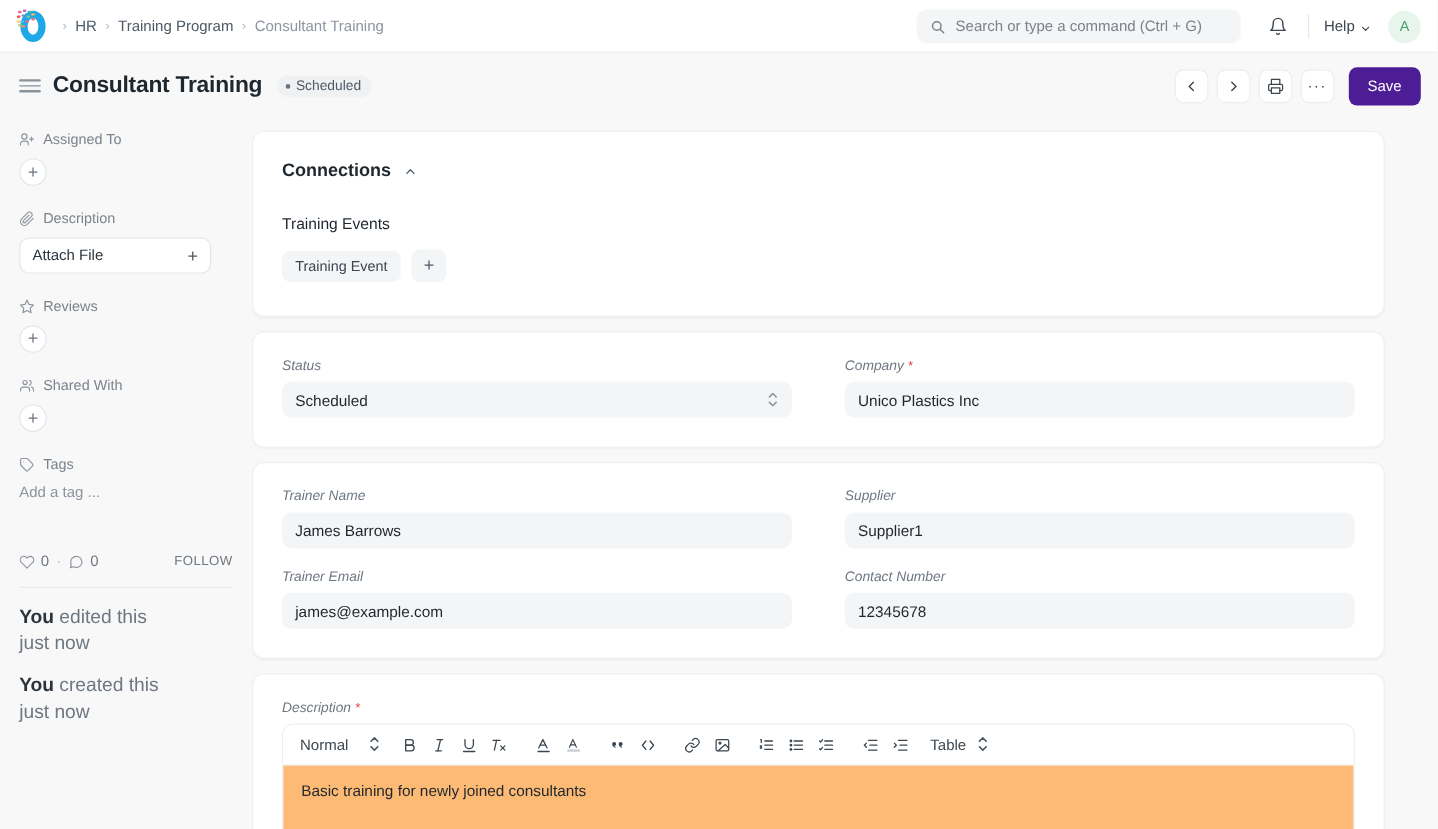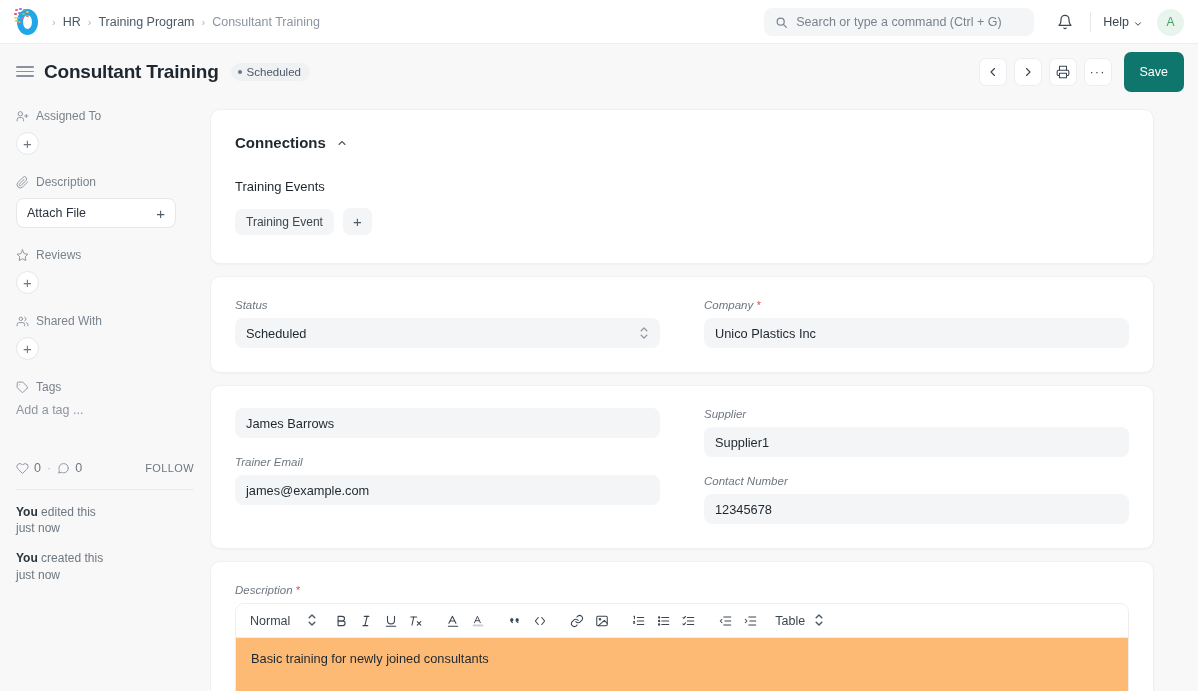--- a/index.html
+++ b/index.html
@@ -93,22 +93,22 @@
   }
   .icon-btn {
     width: 28px; height: 28px;
     background: #ffffff;
     border: 1px solid #eceef0;
     border-radius: 7px;
     display: flex; align-items: center; justify-content: center;
     color: #4c5a67;
   }
   .save-btn {
-    height: 40px; padding: 0 16px;
-    background: #0f766e; color: #fff;
+    height: 32px; padding: 0 16px;
+    background: #4c1d95; color: #fff;
     border: none; border-radius: 7px;
     font-size: 12.5px; font-family: inherit;
     display: flex; align-items: center; justify-content: center;
     margin-left: 5px;
   }
 
   
   .layout { display: flex; height: calc(691px - 44px - 55px); }
 
   
@@ -143,21 +143,21 @@
   .meta-row {
     display: flex; align-items: center;
     margin-top: 44px; margin-bottom: 14px;
     font-size: 12.5px; color: #6e7781;
     gap: 6px;
   }
   .meta-row .cnt { display: flex; align-items: center; gap: 5px; }
   .meta-row .mid { color: #b4bac0; }
   .follow { margin-left: auto; font-size: 11px; letter-spacing: 0.4px; color: #6e7781; }
   .hr { height: 1px; background: #e9eaec; margin-bottom: 14px; }
-  .activity { font-size: 12px; color: #6e7781; line-height: 1.35; margin-bottom: 14px; }
+  .activity { font-size: 16px; color: #6e7781; line-height: 1.35; margin-bottom: 14px; }
   .activity b { color: #2b343d; font-weight: bold; }
 
   
   .main {
     flex: 1; padding: 10px 44px 0 0;
     overflow: hidden;
   }
   .card {
     background: #fff;
     border: 1px solid #f0f0f0;
@@ -488,20 +488,23 @@
             </div>
           </div>
         </div>
       </div>
     </div>
 
     <div class="card fields">
       <div class="grid2">
         <div class="col">
           <div class="field">
+            <div class="f-label">
+              <span>Trainer Name</span>
+            </div>
             <div class="f-input">
               <span>James Barrows</span>
             </div>
           </div>
           <div class="field">
             <div class="f-label">
               <span>Trainer Email</span>
             </div>
             <div class="f-input">
               <span>james@example.com</span>

